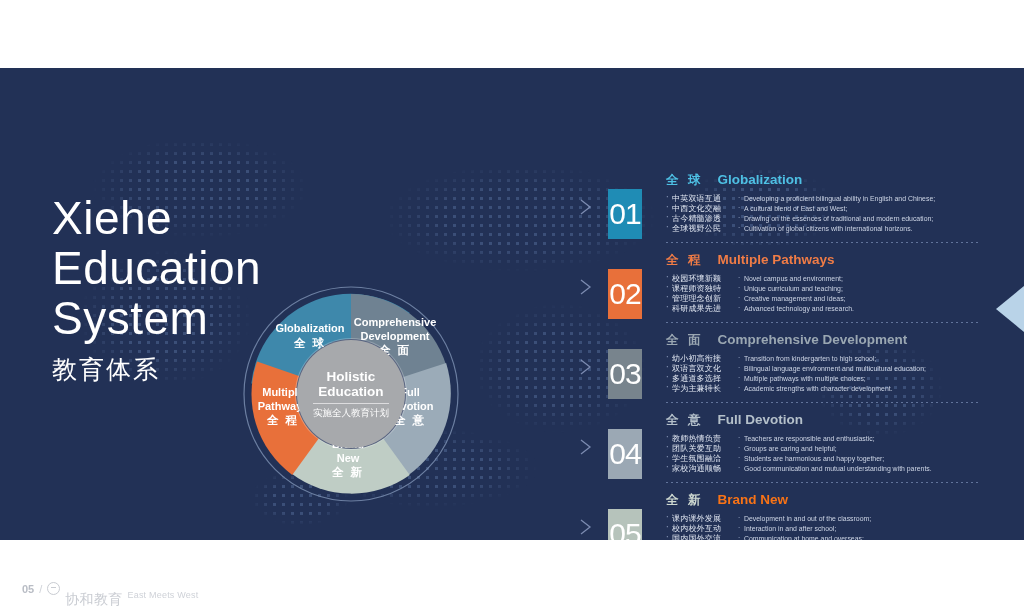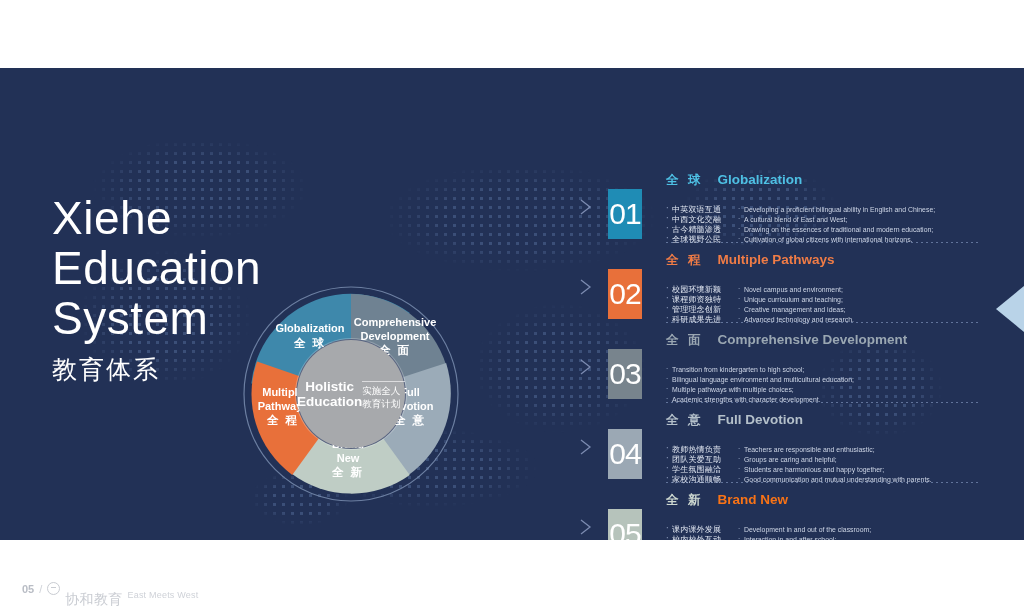--- a/index.html
+++ b/index.html
@@ -51,42 +51,42 @@
   
   #donut-wrap{position:absolute;left:243px;top:218px;width:216px;height:216px;}
   #donut-svg{display:block;}
   .seg-label{
     position:absolute;text-align:center;color:#ffffff;
     font-size:11px;line-height:13.5px;font-weight:bold;
   }
   .seg-label .cn{font-size:11.5px;letter-spacing:2px;display:block;margin-top:1px;}
   #hub{
     position:absolute;left:54px;top:54px;width:108px;height:108px;border-radius:50%;
-    background:#a7a9ac;display:flex;
-    align-items:center;box-shadow:0 0 0 2px rgba(255,255,255,.25);
+    background:#a7a9ac;display:flex;flex-direction:column;
+    align-items:center;justify-content:center;box-shadow:0 0 0 2px rgba(255,255,255,.25);
   }
   #hub .en{color:#fff;font-size:13.5px;line-height:15px;font-weight:bold;text-align:center;}
   #hub .cn{color:#fff;font-size:9.5px;margin-top:4px;padding-top:3px;border-top:1px solid rgba(255,255,255,.6);}
   
   #list{position:absolute;left:578px;top:104px;width:410px;}
   .row{position:relative;height:80px;}
   .chev{
     position:absolute;left:0;top:26px;width:16px;height:18px;
     color:#8b9ac0;opacity:.85;
   }
   .numbox{
     position:absolute;left:30px;top:17px;width:34px;height:50px;
     display:flex;align-items:center;justify-content:center;
     color:#ffffff;font-size:30px;font-weight:300;letter-spacing:-1px;
   }
   .rtxt{position:absolute;left:88px;top:0;width:322px;}
   .heads{display:flex;align-items:baseline;gap:14px;}
   .h-cn{font-size:12.5px;font-weight:bold;letter-spacing:3px;white-space:nowrap;}
   .h-en{font-size:13.5px;font-weight:bold;white-space:nowrap;}
-  .body{display:flex;margin-top:16px;}
+  .body{display:flex;margin-top:5px;}
   .col-cn{width:72px;flex:0 0 72px;}
   .col-en{flex:1;}
   .li{
     font-size:6.9px;line-height:9.9px;color:#ced6e6;
     position:relative;padding-left:6px;white-space:nowrap;
   }
   .li:before{content:"‧";position:absolute;left:0;top:-1px;color:#93a2c2;}
   .col-cn .li{font-size:8px;line-height:9.9px;letter-spacing:.2px;color:#e2e8f3;}
   .sep{
     position:absolute;left:88px;right:8px;top:70px;height:1px;
@@ -241,20 +241,26 @@
           </svg></div>
         <div class="numbox" style="background:#78848d">
           <span>03</span>
         </div>
         <div class="rtxt">
           <div class="heads">
             <span class="h-cn" style="color:#9aa7b2">全 面</span>
             <span class="h-en" style="color:#9aa7b2">Comprehensive Development</span>
           </div>
           <div class="body">
+            <div class="col-cn">
+              <div class="li">幼小初高衔接</div>
+              <div class="li">双语言双文化</div>
+              <div class="li">多通道多选择</div>
+              <div class="li">学为主兼特长</div>
+            </div>
             <div class="col-en">
               <div class="li">Transition from kindergarten to high school;</div>
               <div class="li">Bilingual language environment and multicultural education;</div>
               <div class="li">Multiple pathways with multiple choices;</div>
               <div class="li">Academic strengths with character development.</div>
             </div>
           </div>
         </div>
         <div class="sep"></div>
       </div>

